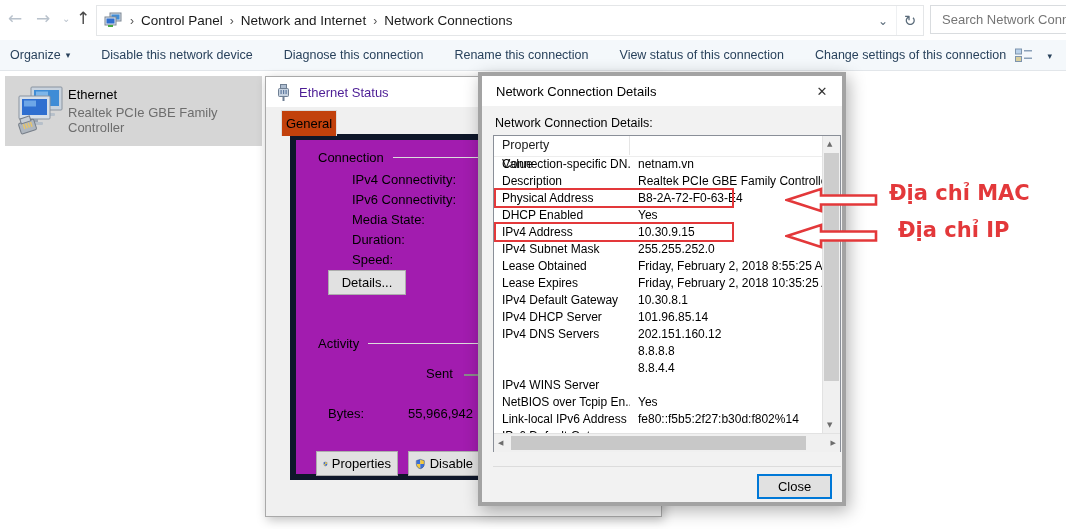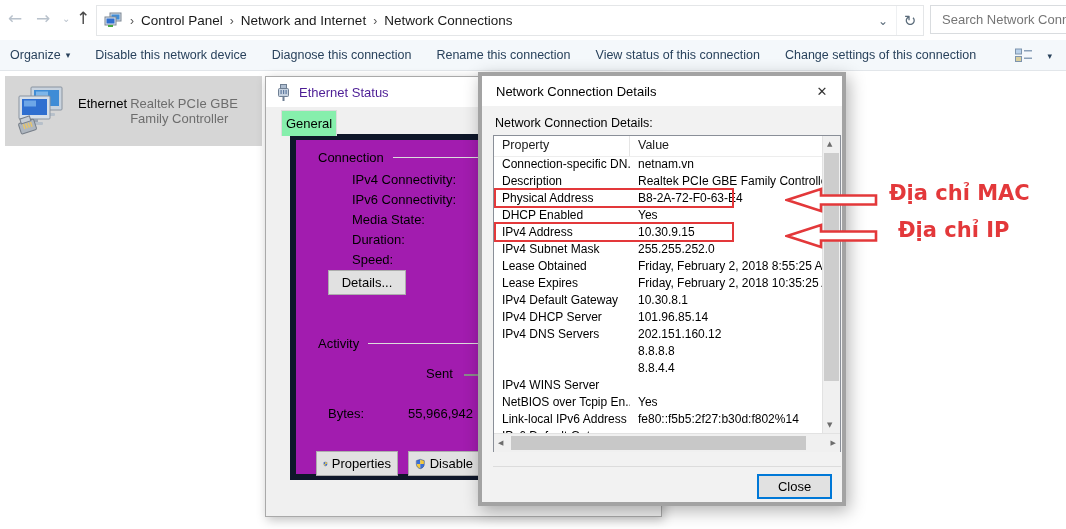--- a/index.html
+++ b/index.html
@@ -19,38 +19,38 @@
   .addr-btn{width:26px;height:100%;display:flex;align-items:center;justify-content:center;
             color:#5a6b7a;font-size:12px;border-left:1px solid #eef0f2;font-family:"DejaVu Sans",sans-serif;}
   .searchbox{position:absolute;left:930px;top:5px;width:160px;height:29px;border:1px solid #d9dcdf;
              font-size:13px;color:#7b7b7b;padding-left:11px;box-sizing:border-box;background:#fff;
              font-family:"Liberation Sans",sans-serif;outline:none;}
 
   
   .cmdbar{position:absolute;left:0;top:40px;width:1066px;height:31px;background:#f4f8fb;
           border-bottom:1px solid #e2e6ea;display:flex;align-items:center;gap:25px;
           padding-left:10px;box-sizing:border-box;font-size:12.5px;color:#29425c;}
-  .cmditem{white-space:nowrap;cursor:default;}
+  .cmditem{white-space:nowrap;cursor:default;margin-left:6px;}
   .organize{display:flex;align-items:center;gap:5px;}
   .org-arrow{font-size:9px;color:#29425c;}
   .cmd-right{position:absolute;right:14px;top:0;height:31px;display:flex;align-items:center;gap:14px;}
 
   
   .conn-item{position:absolute;left:5px;top:76px;width:257px;height:70px;background:#d6d6d6;
              display:flex;align-items:center;}
-  .conn-text{margin-left:10px;display:flex;flex-direction:row;gap:3px;}
+  .conn-text{display:flex;flex-direction:column;gap:3px;}
   .conn-name{font-size:13px;color:#000;}
   .conn-dev{font-size:13px;color:#6d6d6d;}
 
   
   .status-dlg{position:absolute;left:265px;top:76px;width:397px;height:441px;background:#f0f0f0;
               border:1px solid #a9a9a9;box-shadow:2px 3px 10px rgba(0,0,0,.25);z-index:3;box-sizing:border-box;}
   .status-title{height:30px;background:#fff;display:flex;align-items:center;gap:9px;padding-left:11px;
                 font-size:13px;color:#4c1d95;}
-  .tab{position:absolute;left:15px;top:33px;width:54px;height:25px;background:#86efac;border:1px solid #dcdcdc;
+  .tab{position:absolute;left:15px;top:33px;width:54px;height:25px;background:#c2410c;border:1px solid #dcdcdc;
        border-bottom:none;z-index:2;display:flex;align-items:center;justify-content:center;font-size:13px;color:#000;}
   .tabpage{position:absolute;left:24px;top:57px;width:381px;height:346px;background:#a21caf;
            border:6px solid #0f172a;box-sizing:border-box;}
   .group-head{position:absolute;display:flex;align-items:center;font-size:13px;color:#000;}
   .group-line{height:1px;background:#dcdcdc;margin-left:9px;}
   .fieldcol{position:absolute;left:36px;top:30px;display:flex;flex-direction:column;margin-left:20px;}
   .fieldrow{font-size:13px;color:#000;height:20px;line-height:20px;}
   .winbtn{position:absolute;background:#e1e1e1;border:1px solid #adadad;font-size:13px;color:#000;
           display:flex;align-items:center;justify-content:center;box-sizing:border-box;gap:4px;
           font-family:"Liberation Sans",sans-serif;}
@@ -62,21 +62,21 @@
   
   .details-dlg{position:absolute;left:478px;top:72px;width:368px;height:434px;background:#f2f2f2;
                border:4px solid #a3a3a3;box-shadow:3px 5px 16px rgba(0,0,0,.3);z-index:5;box-sizing:border-box;}
   .details-title{height:30px;background:#fff;display:flex;align-items:center;padding-left:14px;
                  font-size:13px;color:#000;}
   .dlg-close{position:absolute;right:5px;top:4px;width:30px;height:22px;display:flex;align-items:center;
              justify-content:center;font-size:13px;color:#333;font-family:"DejaVu Sans",sans-serif;}
   .list-label{position:absolute;left:13px;top:40px;font-size:12.5px;color:#000;}
   .lvtable{position:absolute;left:11px;top:59px;width:348px;height:317px;background:#fff;
            border:1px solid #8a8f98;box-sizing:border-box;}
-  .lvheader{height:20px;display:flex;font-size:12.5px;color:#1a1a1a;border-bottom:1px solid #ededed;}
+  .lvheader{height:20px;display:flex;font-size:12.5px;color:#1a1a1a;border-bottom:1px solid #ededed;flex-direction:column;}
   .lvheader .hprop{width:136px;padding-left:8px;border-right:1px solid #e5e5e5;line-height:19px;box-sizing:border-box;}
   .lvheader .hval{padding-left:8px;line-height:19px;}
   .lvrows{position:absolute;left:0;top:20px;width:329px;height:278px;overflow:hidden;}
   .trow{height:17px;display:flex;font-size:12px;line-height:17px;position:relative;}
   .trow .prop{width:136px;padding-left:8px;white-space:nowrap;overflow:hidden;flex:none;box-sizing:border-box;}
   .trow .val{padding-left:8px;white-space:nowrap;overflow:hidden;}
   .trow.hl{z-index:2;}
   .trow.hl::after{content:"";position:absolute;left:0;top:-2px;bottom:-1px;width:236px;
                   border:2px solid #e3383a;pointer-events:none;}
   .vscroll{position:absolute;right:0;top:0;width:17px;height:297px;background:#f0f0f0;

